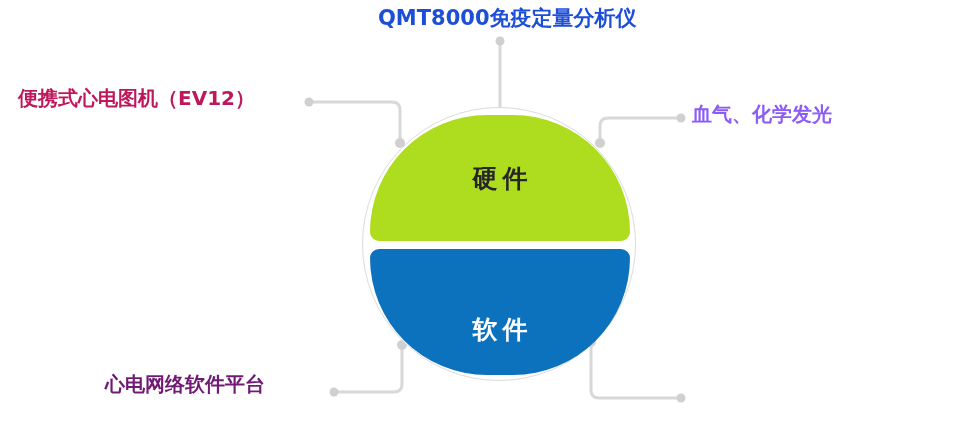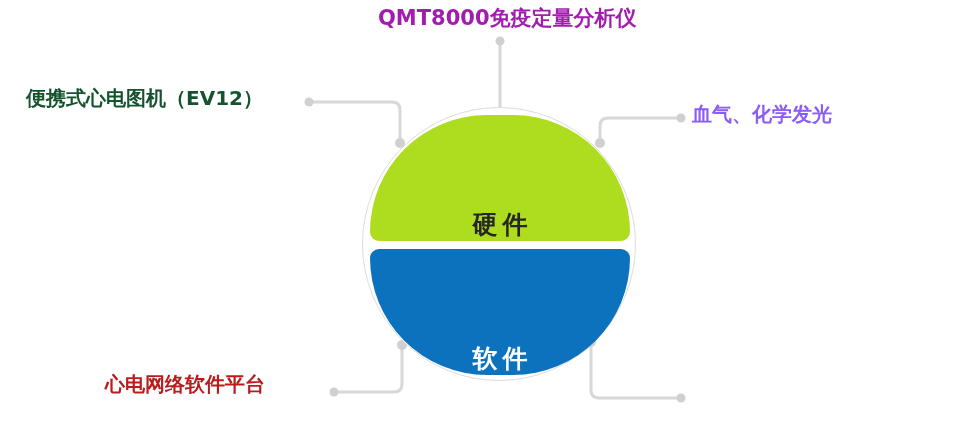--- a/index.html
+++ b/index.html
@@ -45,21 +45,21 @@
     box-sizing: border-box;
     background: #ffffff;
   }
   .half {
     position: absolute;
     left: 8px;
     width: 260px;
     height: 126px;
     box-sizing: border-box;
     display: flex;
-    align-items: flex-end;
+    align-items: center;
     justify-content: center;
   }
   .half-top {
     top: 8px;
     background: #aedc1e;
     border-radius: 130px 130px 10px 10px;
   }
   .half-bottom {
     top: 142px;
     background: #0d72be;
@@ -79,40 +79,39 @@
   .label {
     position: absolute;
     font-weight: bold;
     white-space: nowrap;
     font-family: "DejaVu Sans", "Liberation Sans", sans-serif;
   }
   .label-top {
     left: 378px;
     top: 4px;
     font-size: 21px;
-    color: #a21caf;
+    color: #1d4ed8;
   }
   .label-left-top {
     left: 18px;
     top: 85px;
     font-size: 20px;
-    color: #14532d;
-    margin-left: 8px;
+    color: #be185d;
   }
   .label-right-top {
     left: 692px;
     top: 101px;
     font-size: 20px;
     color: #8b5cf6;
   }
   .label-left-bottom {
     left: 105px;
     top: 371px;
     font-size: 20px;
-    color: #b91c1c;
+    color: #701a75;
   }
   .label-right-bottom {
     left: 692px;
     top: 383px;
     font-size: 20px;
     color: #161616;
   }
 </style>
 </head>
 <body>

